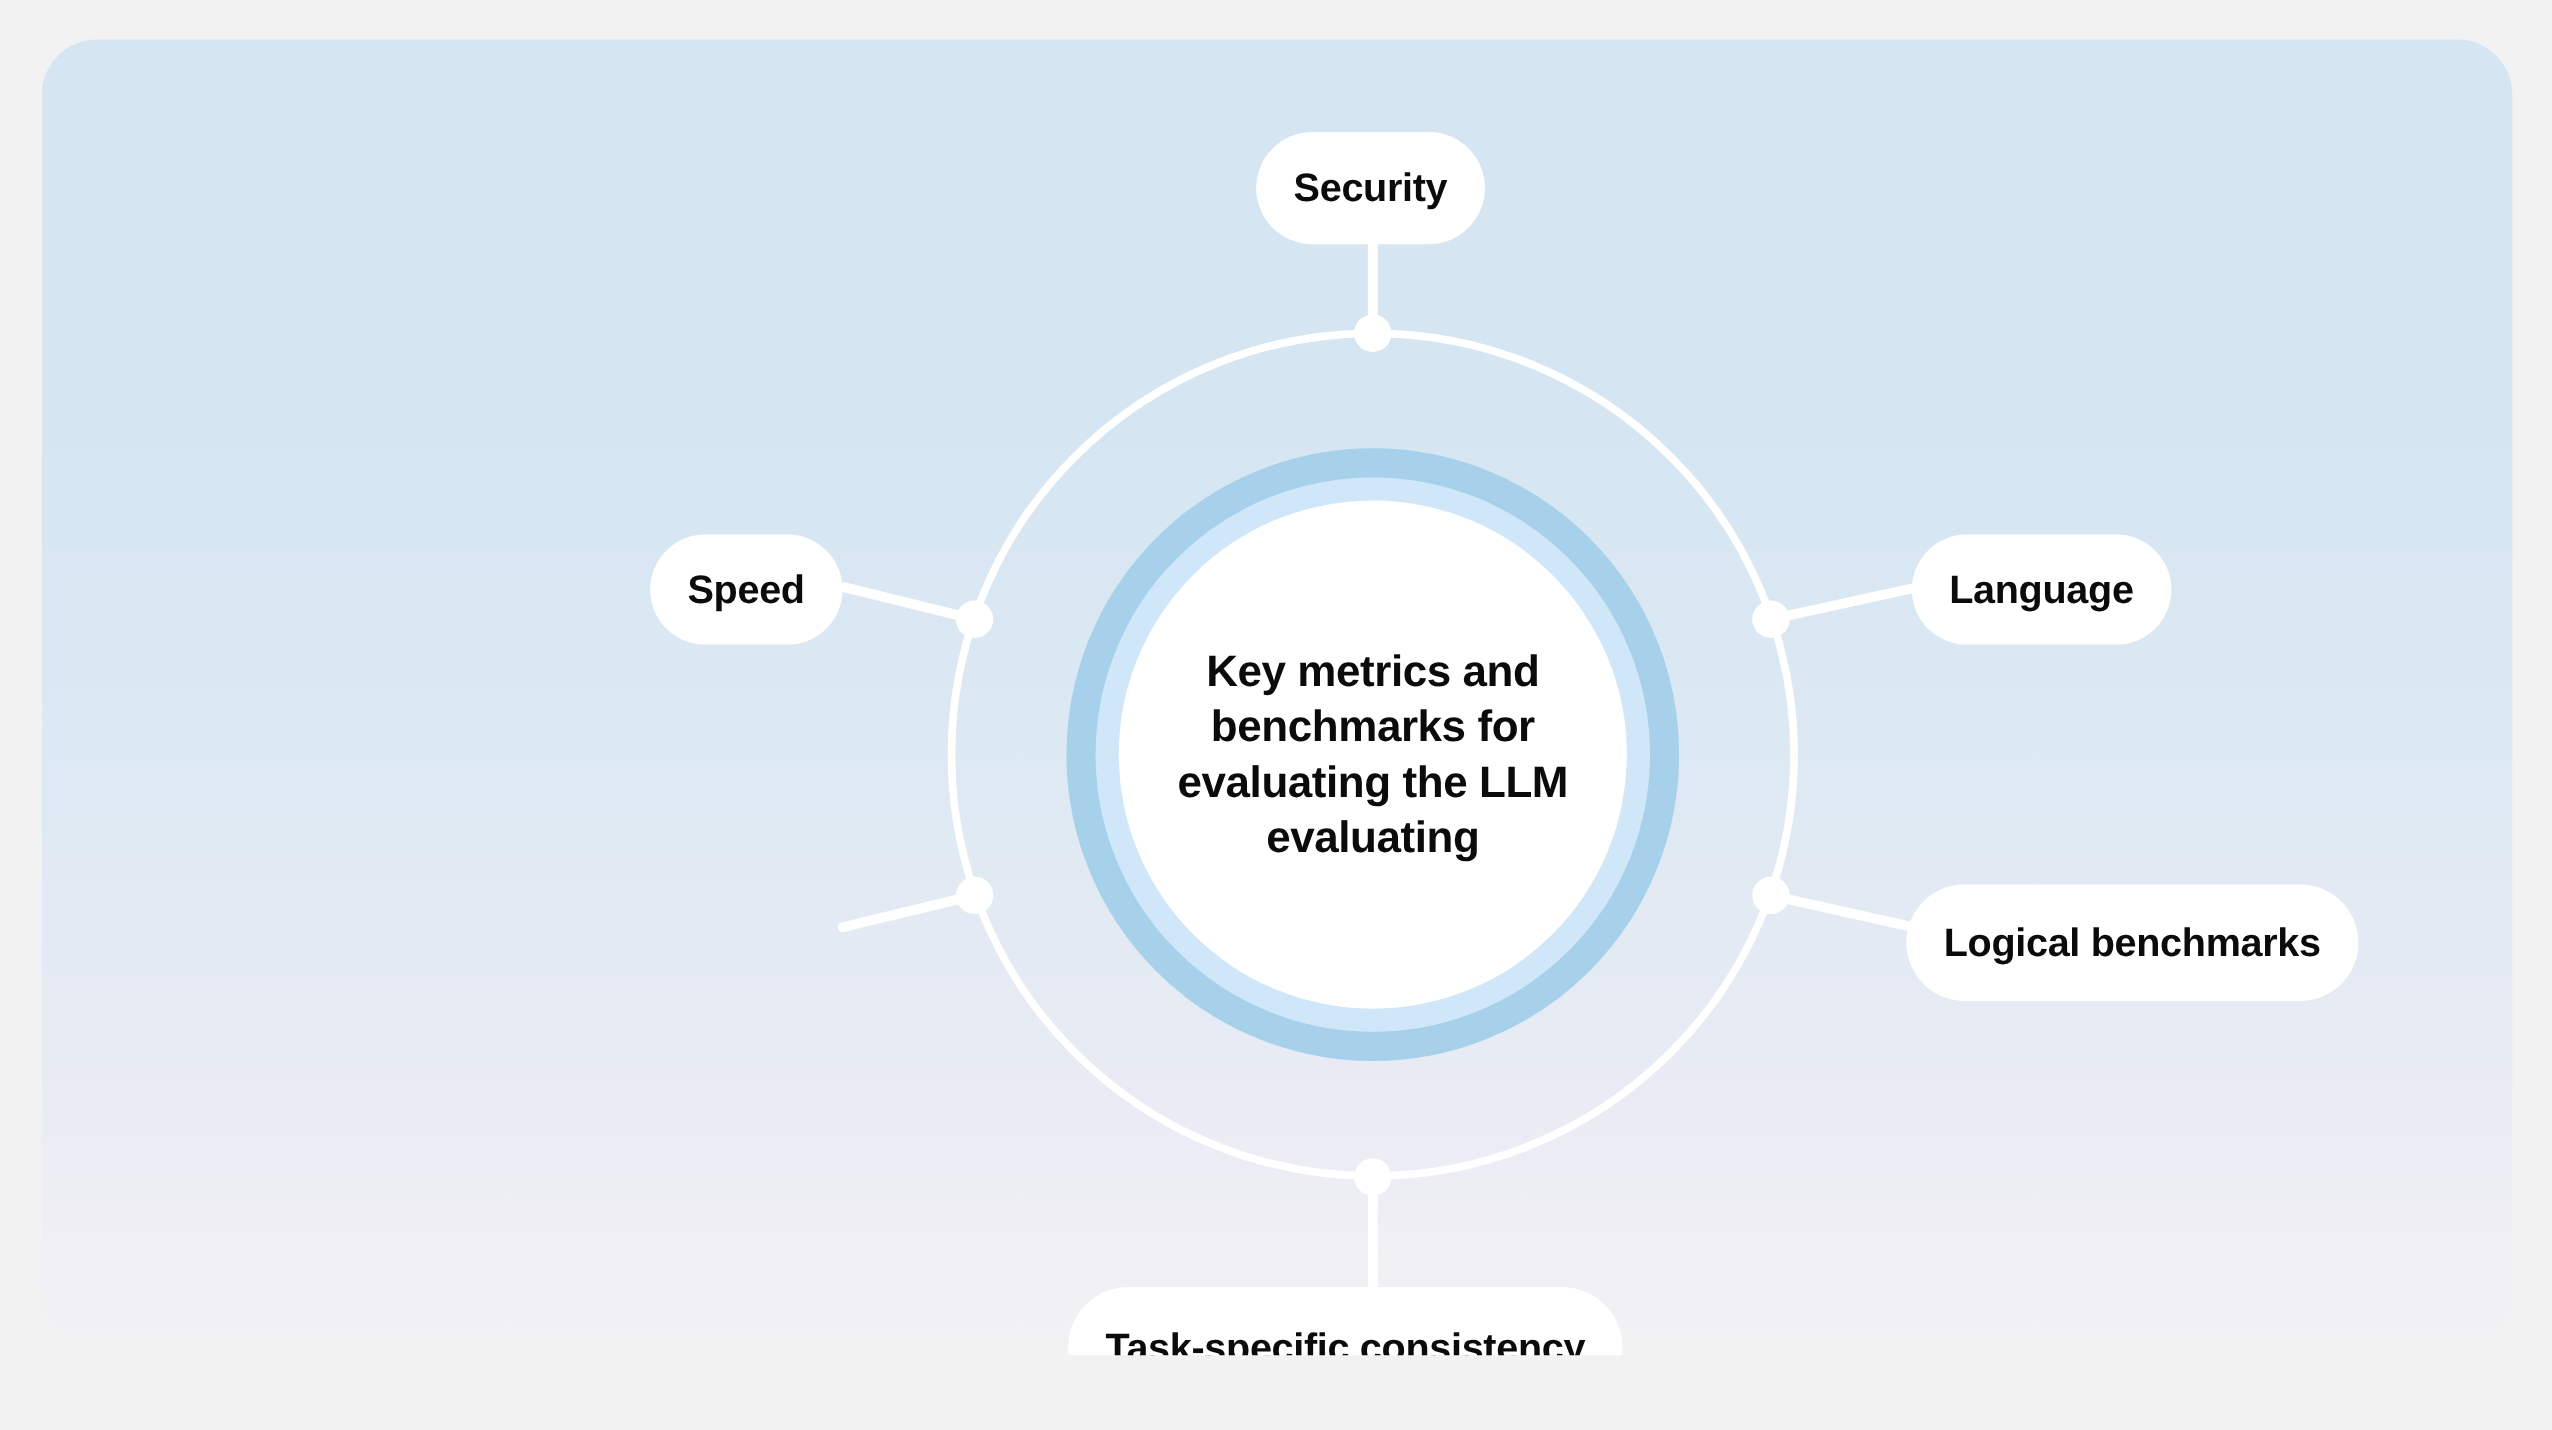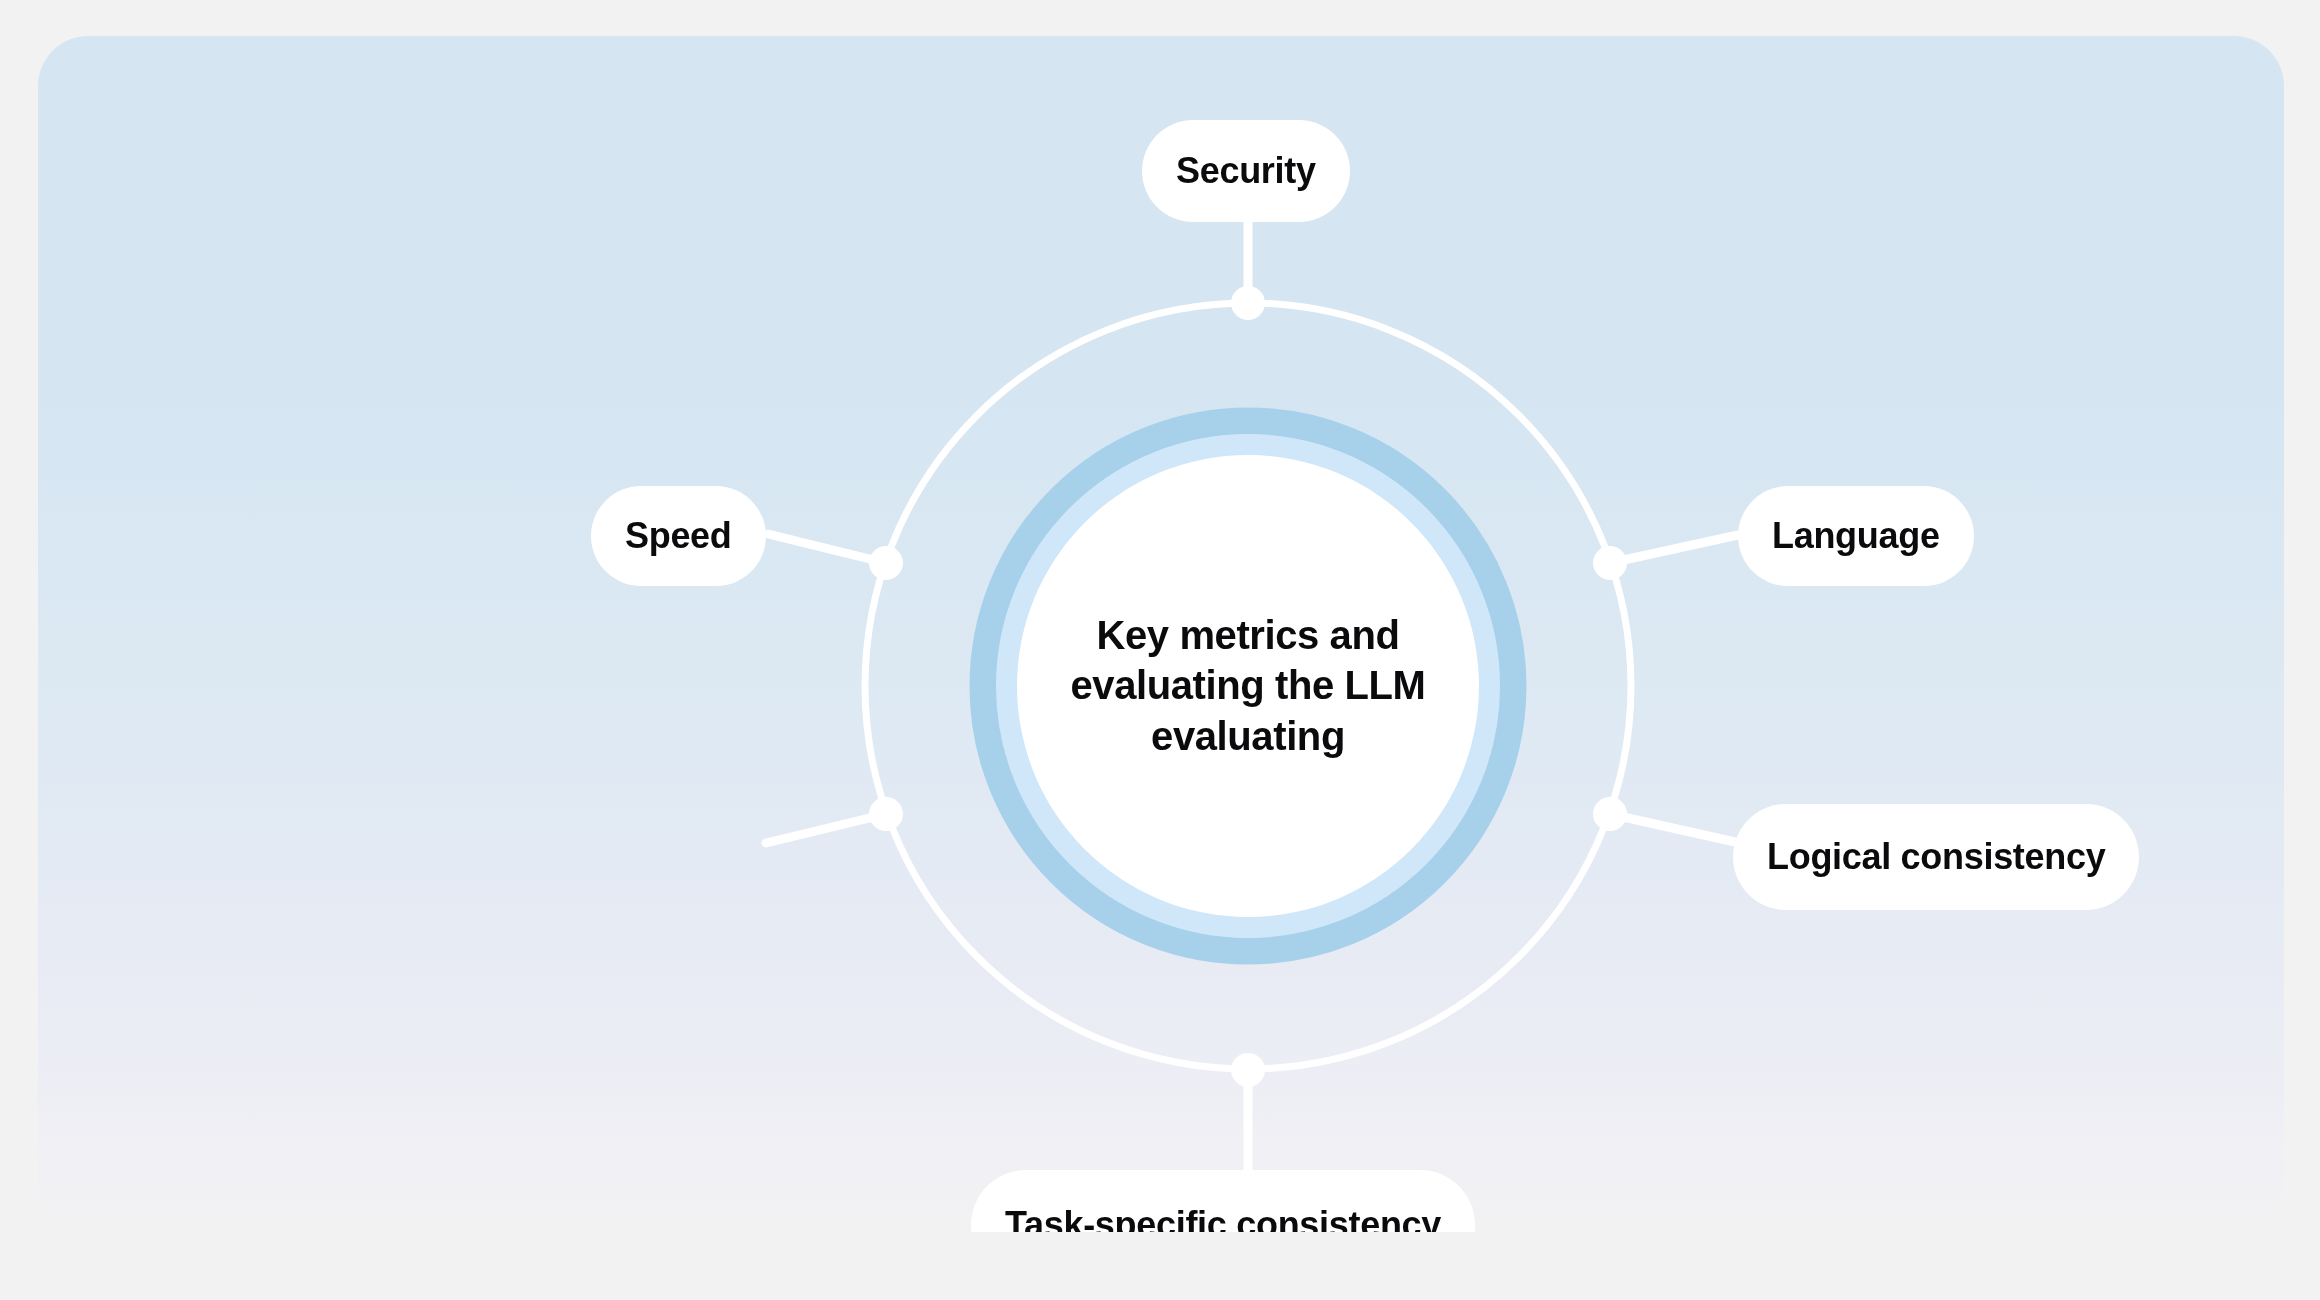--- a/index.html
+++ b/index.html
@@ -117,29 +117,30 @@
         <circle cx="848" cy="527" r="17"></circle>
         <circle cx="1572" cy="527" r="17"></circle>
         <circle cx="848" cy="778" r="17"></circle>
         <circle cx="1572" cy="778" r="17"></circle>
         <circle cx="1210" cy="1034" r="17"></circle>
       </g>
     </svg>
 
     <div id="center-text">
       <div>Key metrics and</div>
+      <div>benchmarks for</div>
       <div>evaluating the LLM</div>
       <div>evaluating</div>
     </div>
 
     <div class="pill pill-security">Security</div>
 
     <div class="pill pill-speed">Speed</div>
 
     <div class="pill pill-fairness">Language</div>
 
 
-    <div class="pill pill-logical">Logical consistency</div>
+    <div class="pill pill-logical">Logical benchmarks</div>
 
     <div class="pill pill-task">Task-specific consistency</div>
 
   </div>
 </div>
 
 </body></html>

